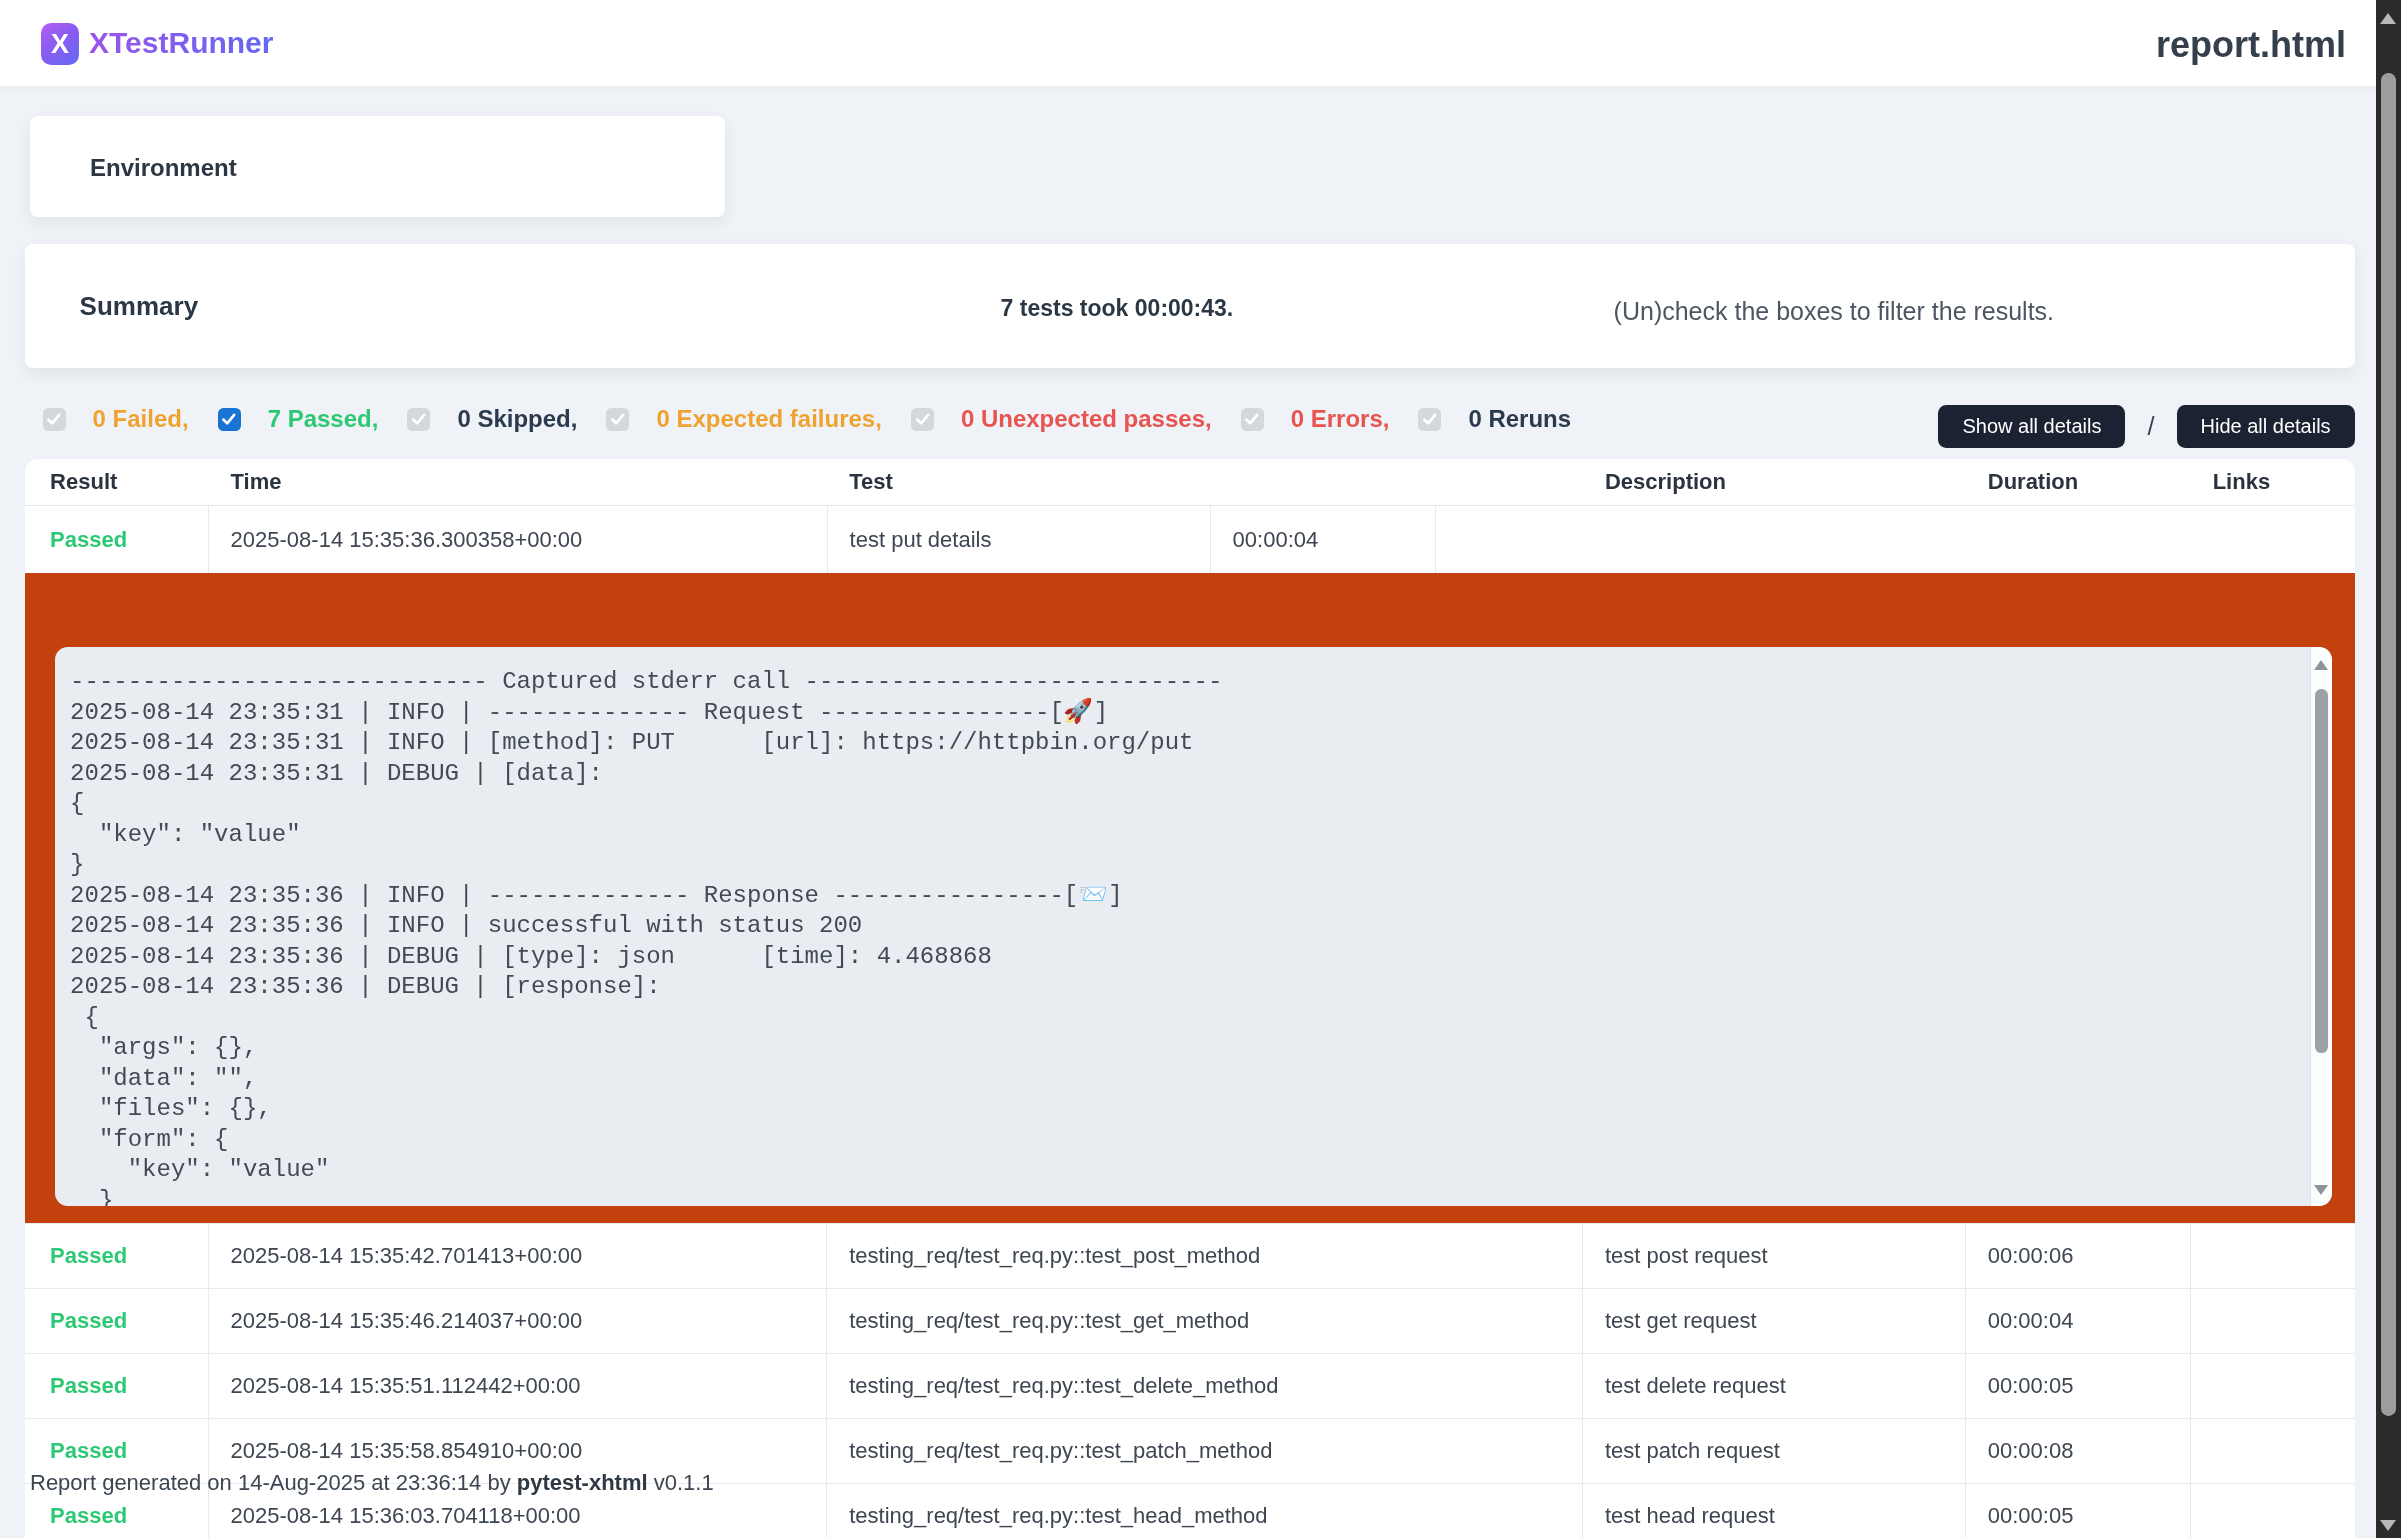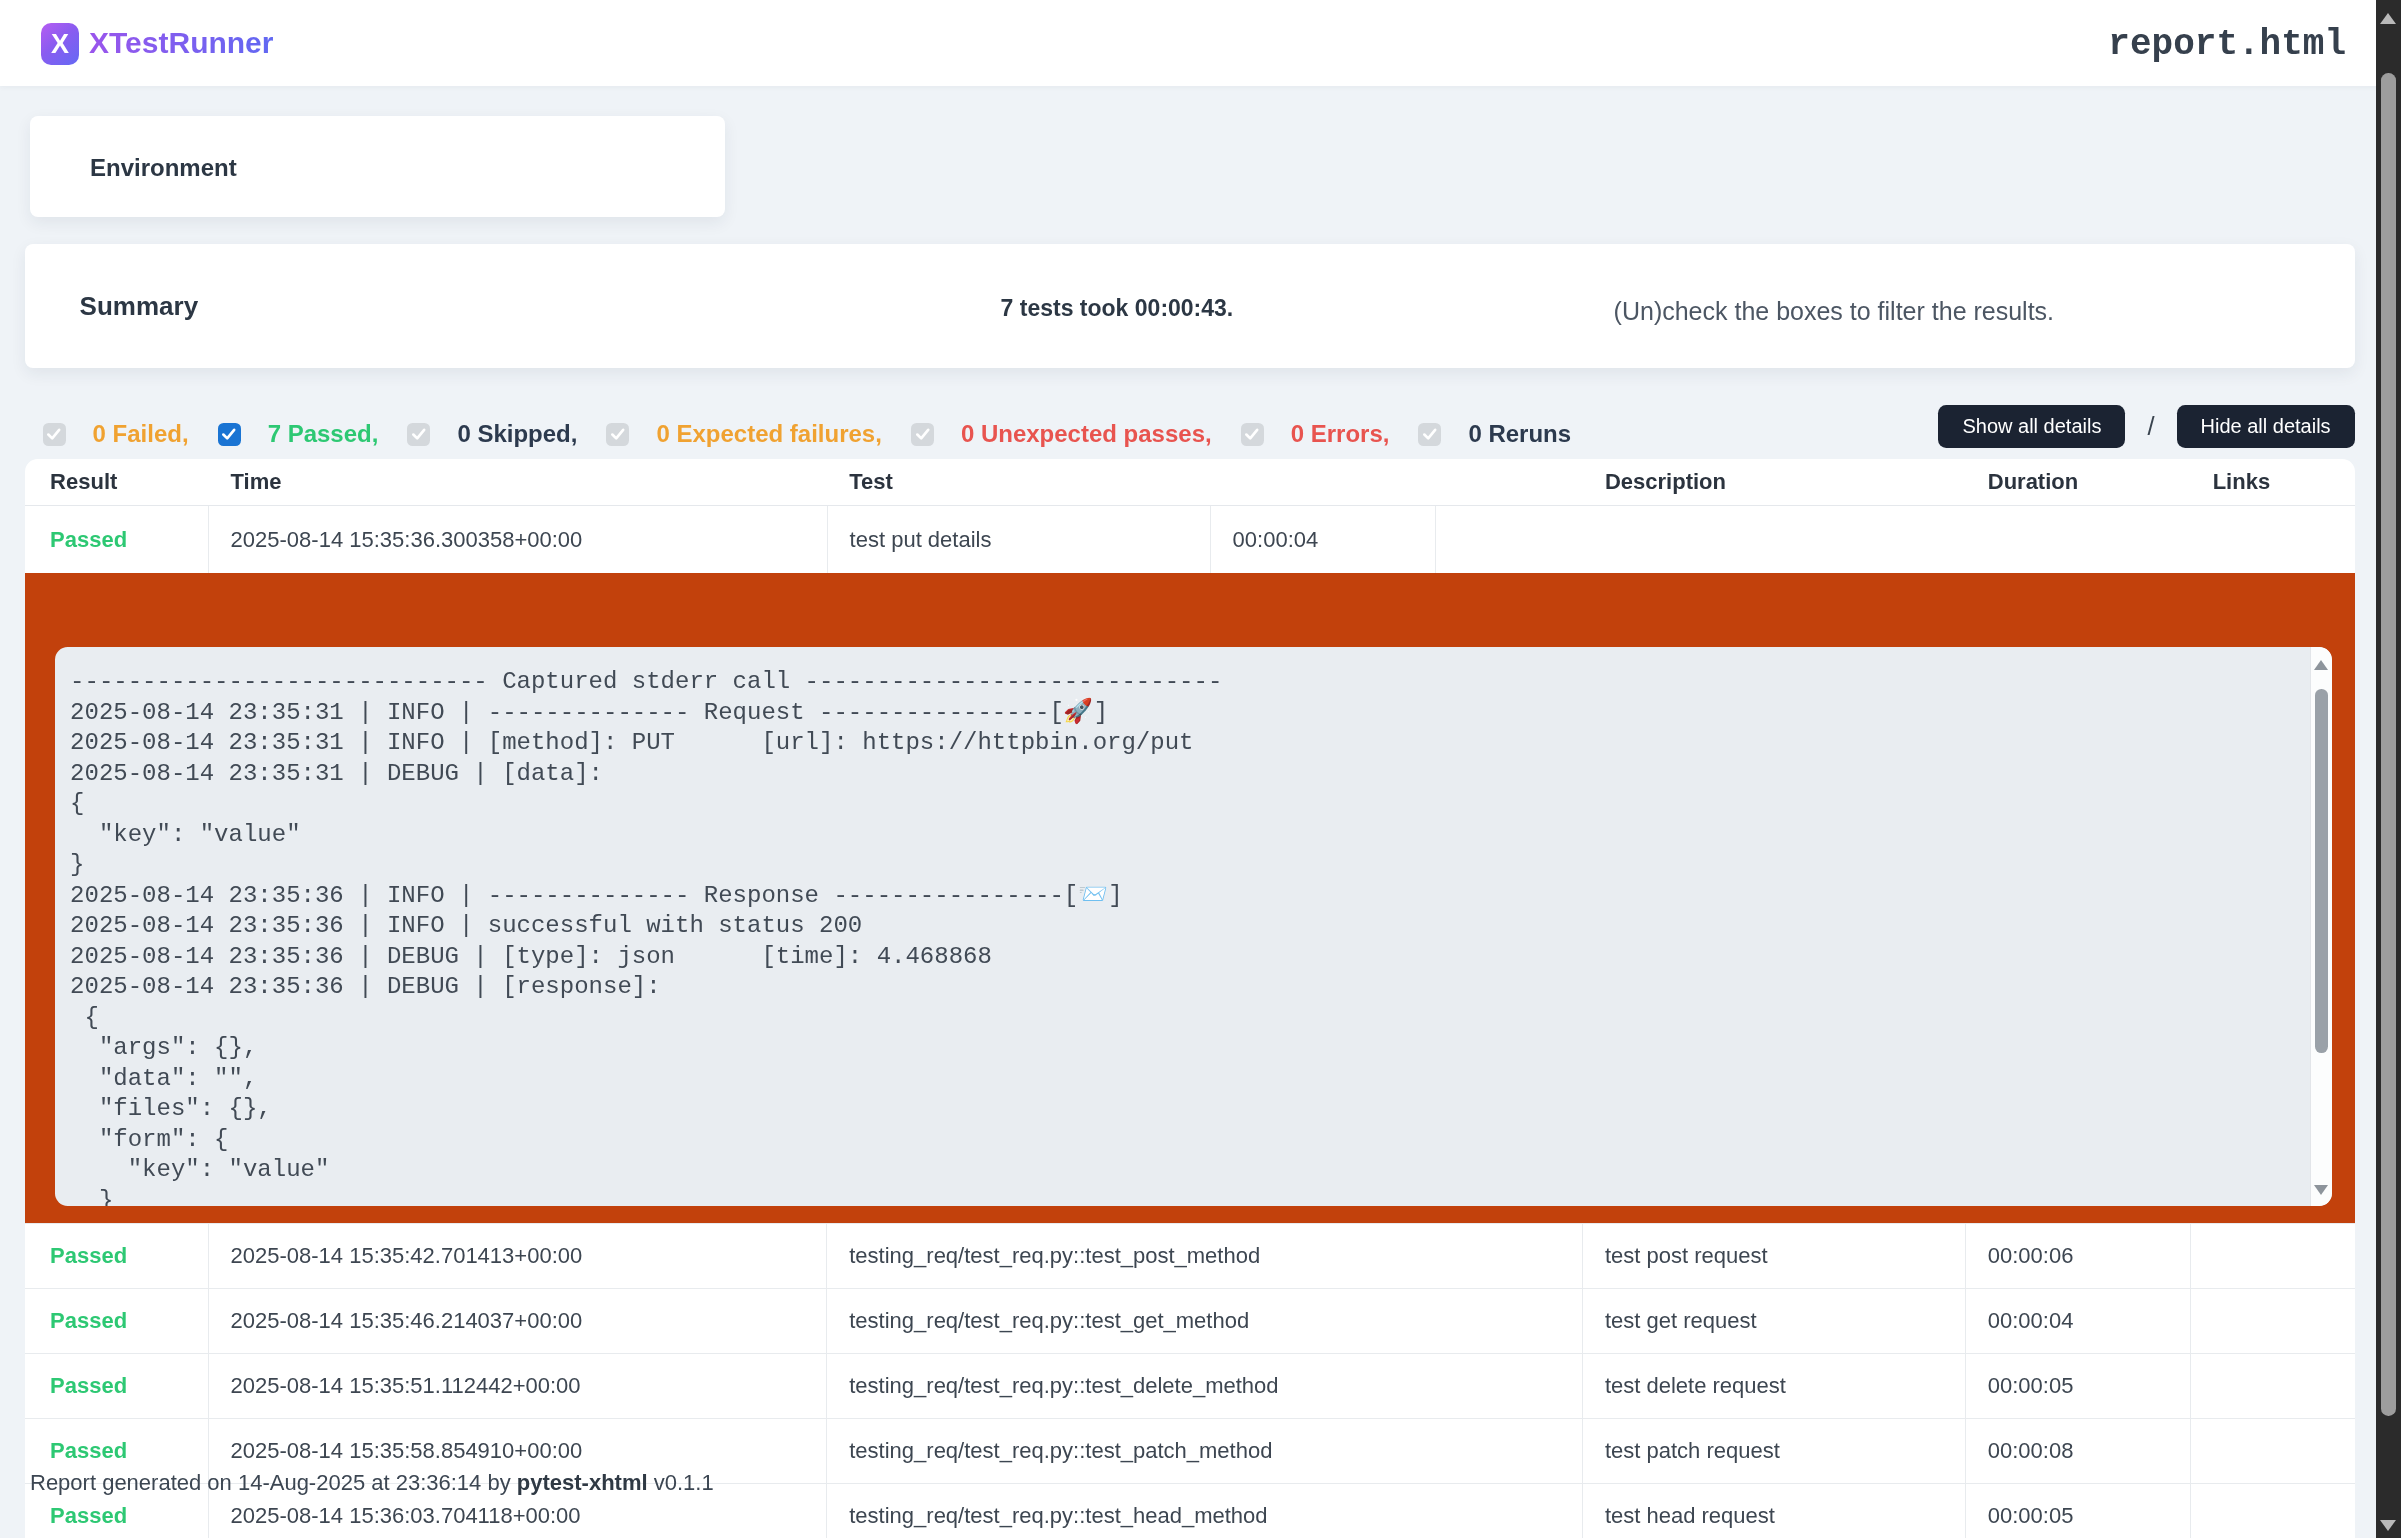--- a/index.html
+++ b/index.html
@@ -11,36 +11,36 @@
   
   .topbar { position:absolute; left:0; top:0; width:2401px; height:86px; background:#ffffff;
             box-shadow:0 1.8px 5.5px rgba(40,50,70,.05); }
   .logo-box { position:absolute; left:41px; top:23px; width:38px; height:42px; border-radius:10px;
               background:linear-gradient(140deg,#b65df2 0%,#8a5cf0 45%,#6469f4 100%);
               display:flex; align-items:center; justify-content:center;
               color:#ffffff; font-size:27px; font-weight:700; }
   .app-name { position:absolute; left:89px; top:25.5px; font-size:30px; font-weight:600;
               background:linear-gradient(90deg,#9a55ec,#6168f2);
               -webkit-background-clip:text; background-clip:text; color:transparent; }
-  .report-title { position:absolute; right:55px; top:24px; font-size:36px; font-weight:700; color:#36404d;font-family:Liberation Mono, monospace; }
+  .report-title { position:absolute; right:55px; top:24px; font-size:36px; font-weight:700; color:#36404d; }
 
   
   .card { position:absolute; background:#ffffff; border-radius:8px;
           box-shadow:0 5.5px 16.4px rgba(35,48,68,.07); }
   .env-card { left:30px; top:116px; width:695px; height:101px; }
   .env-title { position:absolute; left:60px; top:38px; font-size:24px; font-weight:600; color:#2c3744; }
 
   .summary-card { left:24.6px; top:244px; width:2330px; height:124px; }
   .summary-title { position:absolute; left:55px; top:47px; font-size:26px; font-weight:700; color:#2c3744; }
   .summary-count { position:absolute; left:976px; top:51px; font-size:23px; font-weight:700; color:#2c3744; }
   .summary-hint  { position:absolute; left:1589px; top:53px; font-size:25px; font-weight:400; color:#4c5663; }
 
   
   .filter-row { position:absolute; left:24.6px; top:405px; width:2330px; height:43px;
-                display:flex; align-items:flex-end; padding-left:18px; }
+                display:flex; align-items:flex-start; padding-left:18px; }
   .filter-group { display:flex; align-items:center; gap:29px; }
   .filter { display:flex; align-items:center; gap:27px; }
   .checkbox { width:23px; height:23px; border-radius:5.5px; background:#d4d8dc;
               display:flex; align-items:center; justify-content:center; flex:0 0 auto; }
   .checkbox svg { width:15.5px; height:15.5px; }
   .checkbox.checked { background:#1a74d3; }
   .filter-label { font-size:24px; font-weight:600; white-space:nowrap; }
   .toolbar { margin-left:auto; display:flex; align-items:center; gap:22px; padding-right:0; }
   .btn-dark { background:#1b2332; color:#ffffff; border:none; border-radius:8.2px;
               height:43px; padding:0 24px; font-size:20px; font-family:"Liberation Sans",sans-serif;

